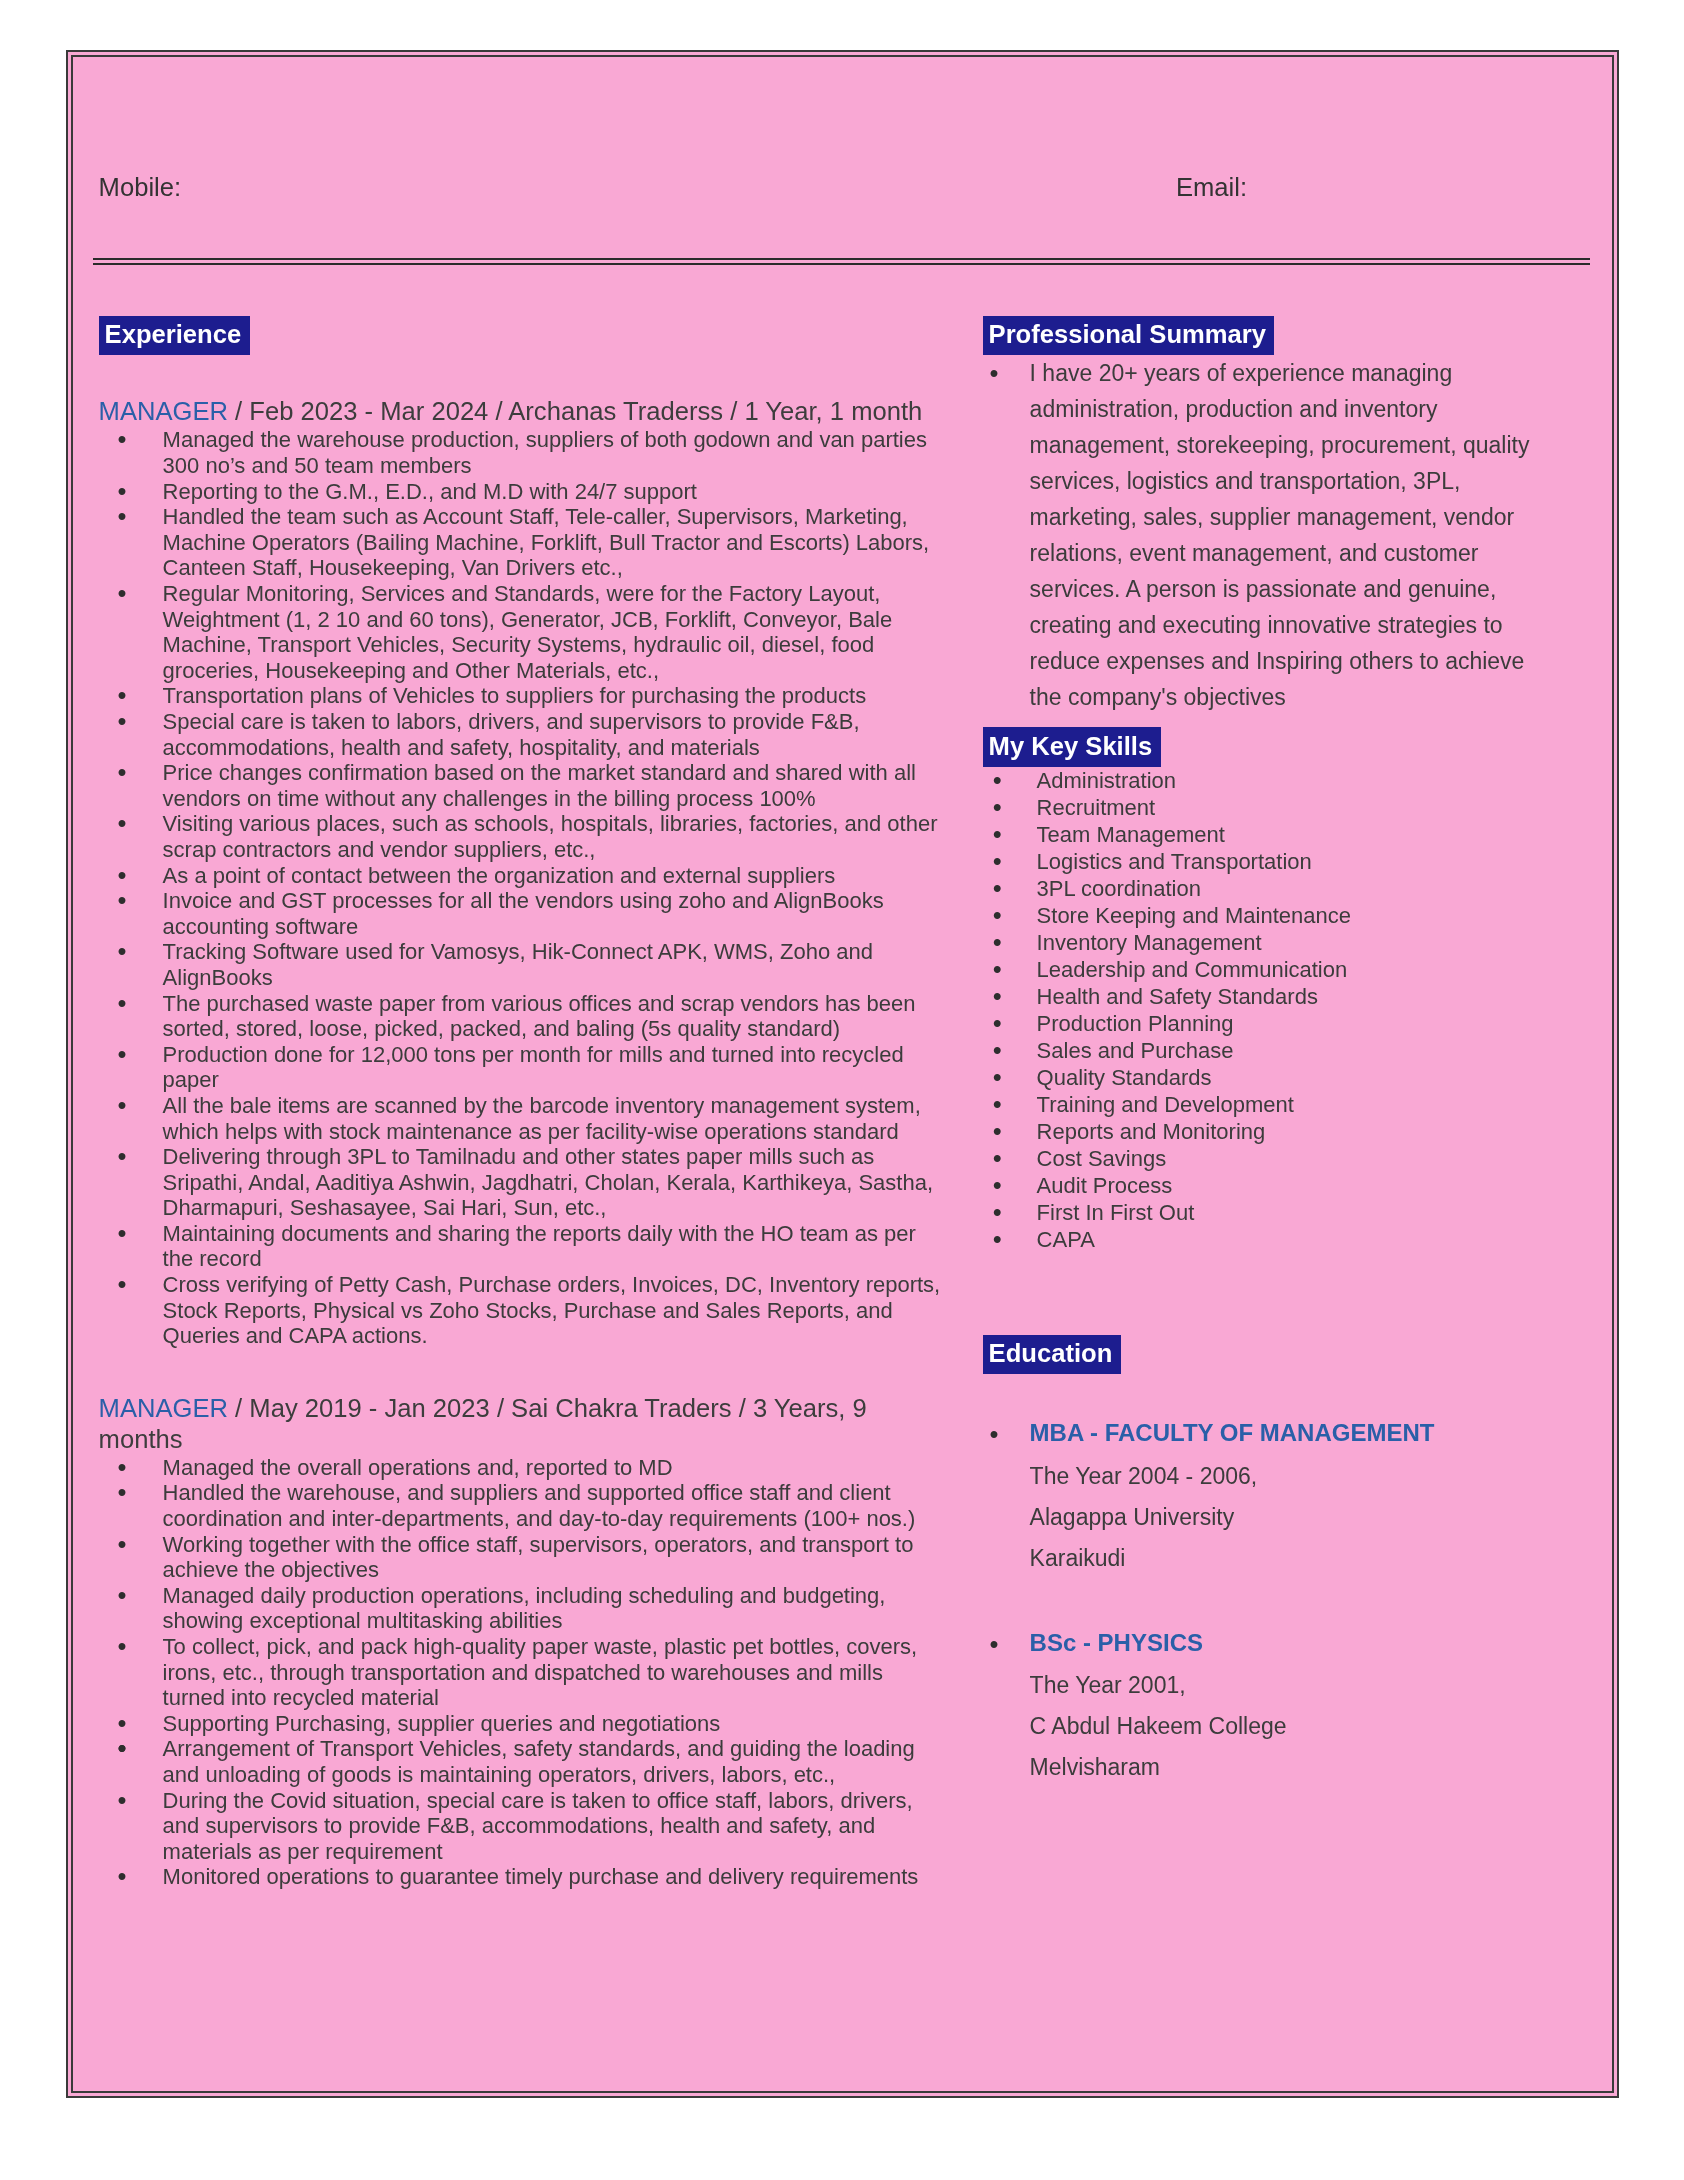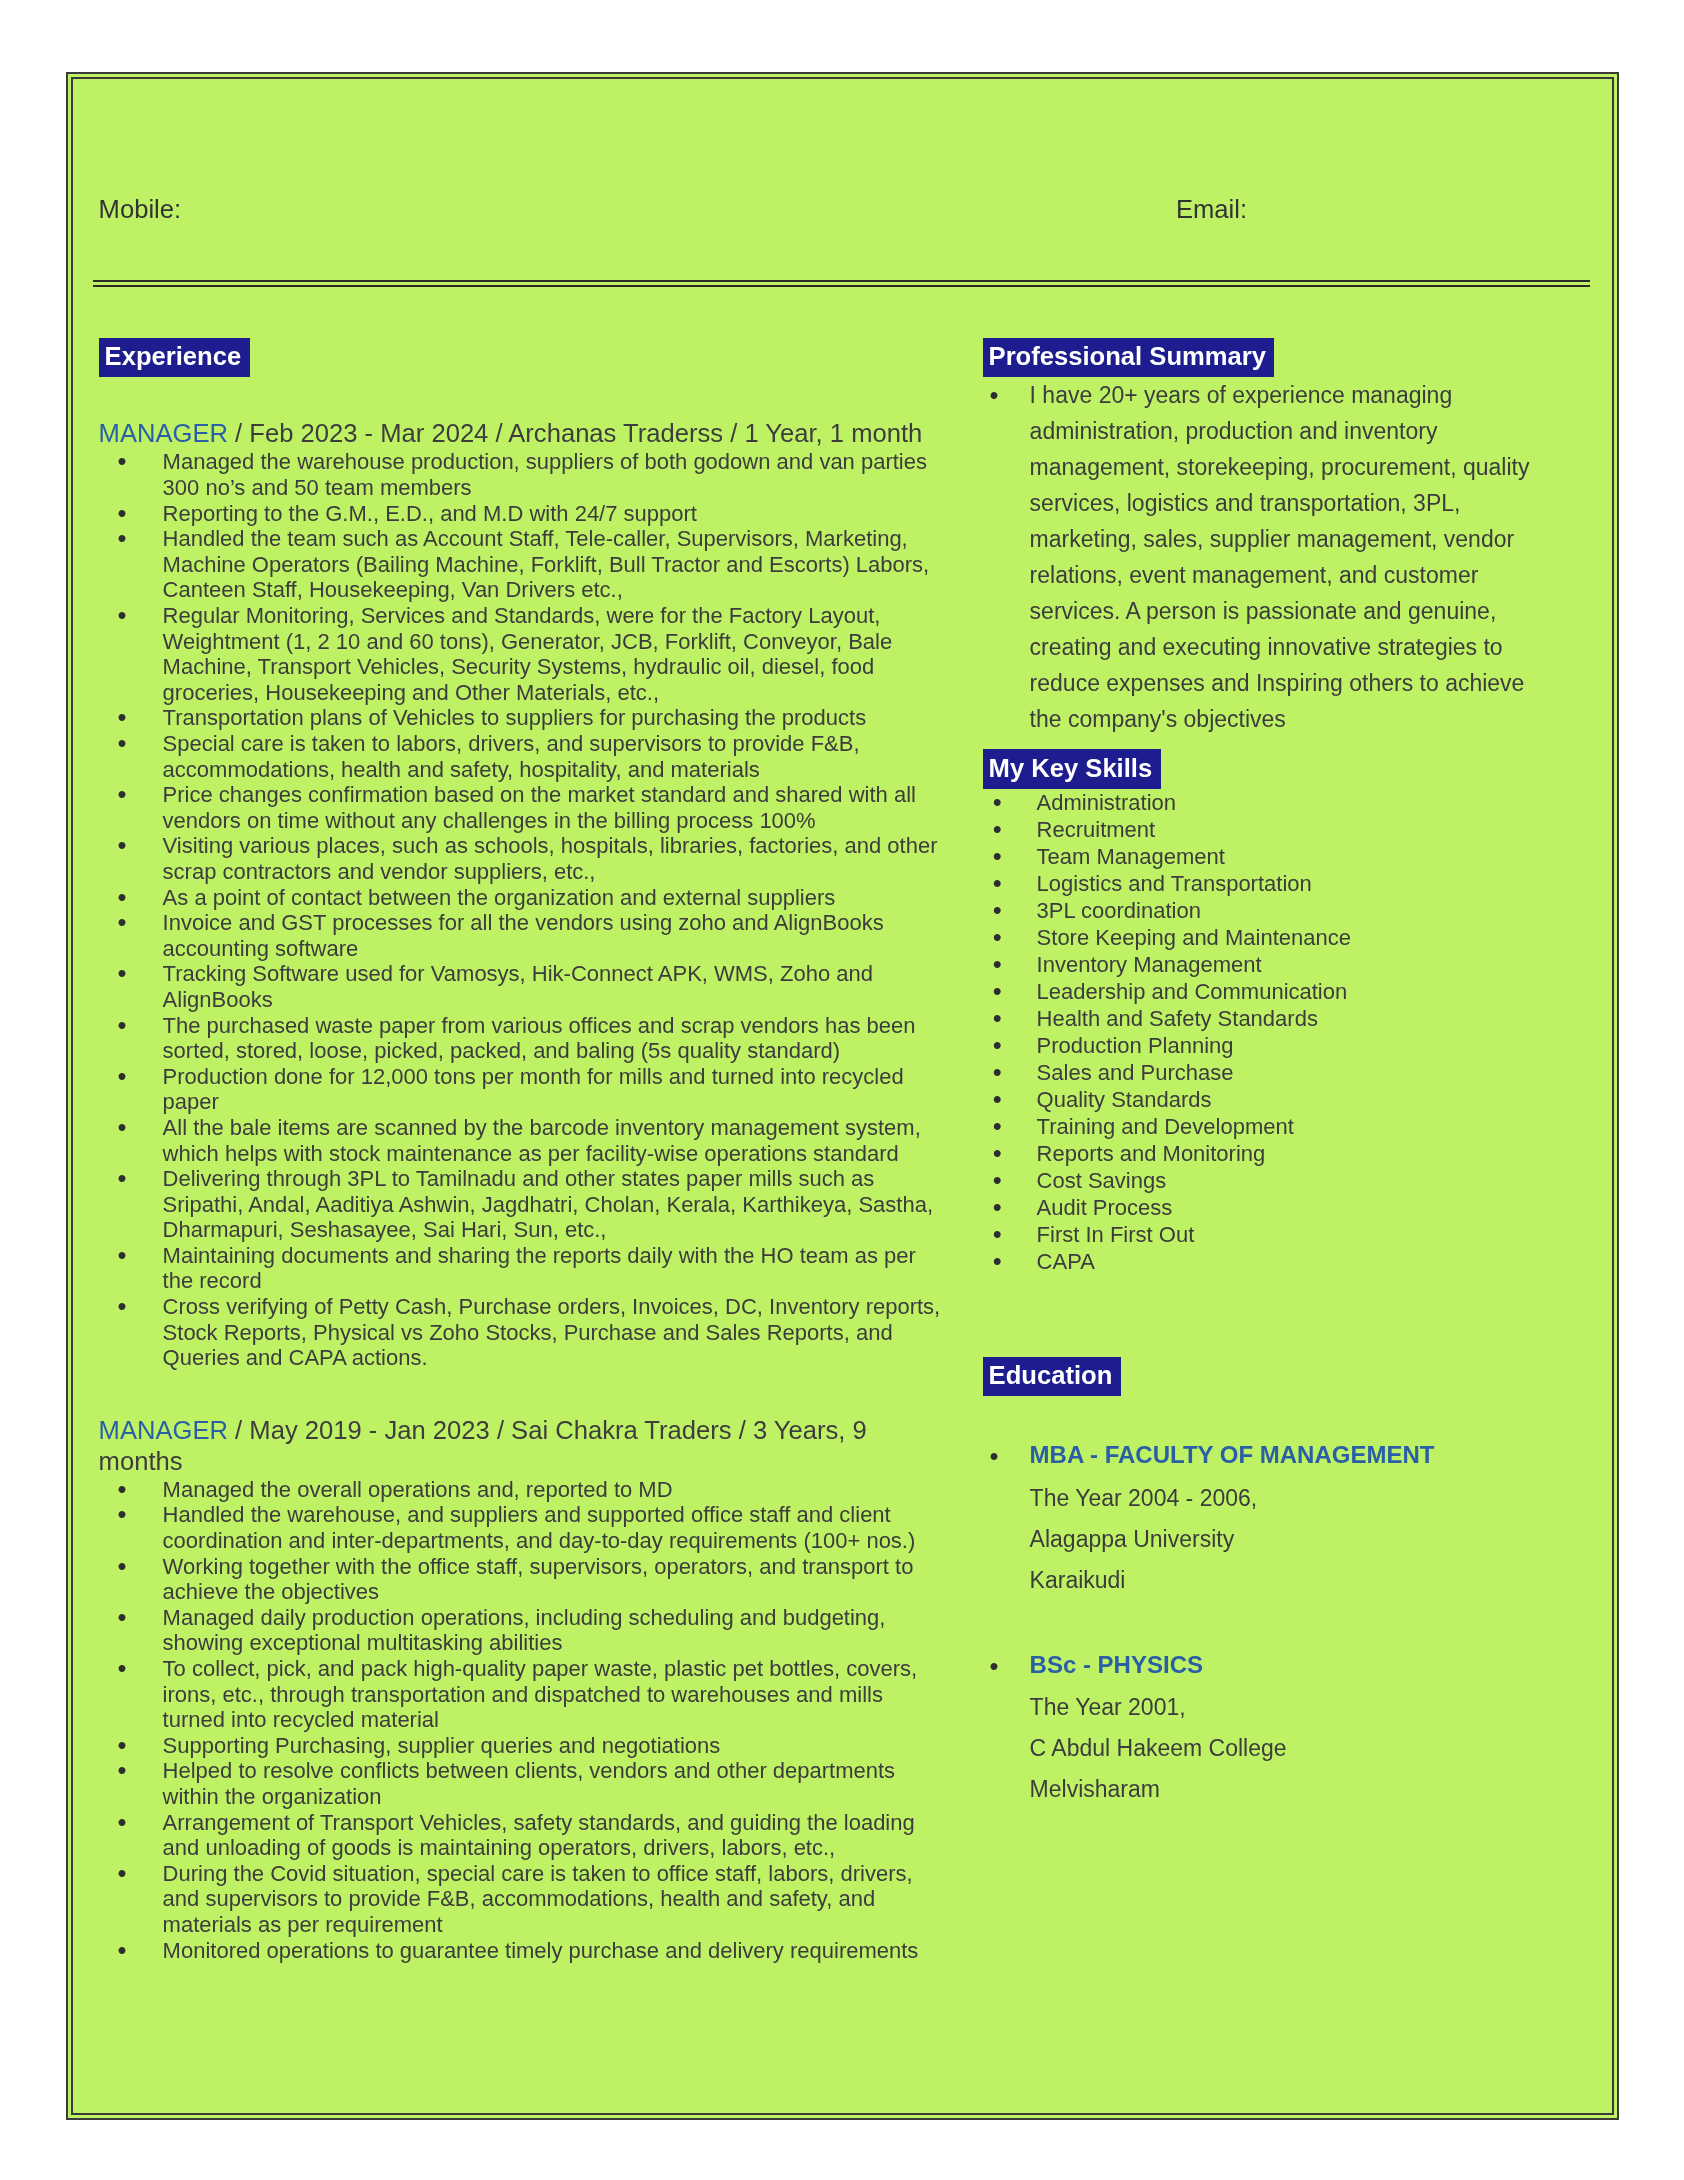--- a/index.html
+++ b/index.html
@@ -5,25 +5,25 @@
   html,body{margin:0;padding:0;}
   body{
     width:1685px;height:2181px;
     background:#ffffff;
     font-family:"Liberation Sans","DejaVu Sans",sans-serif;
     position:relative;
     overflow:hidden;
     color:var(--body-text,#3c3c3c);
   }
   .frame{
-    position:absolute;left:66px;top:72px;
+    position:absolute;left:66px;top:50px;
     width:1553px;height:2048px;
     box-sizing:border-box;
     border:7.7px double #3a3a3a;
-    background:#bef264;
+    background:#f9a8d4;
   }
   .inner{padding:0 31px 0 25.6px;}
   .contact-row{
     margin-top:116px;
     display:flex;justify-content:space-between;
     padding-right:334px;
     font-size:25.6px;color:#333333;
   }
   .separator{
     margin-top:56px;
@@ -119,21 +119,21 @@
               </div>
               <div class="job">
                 <div class="job-heading"><span class="job-title">MANAGER</span><span class="job-meta"> / May 2019 - Jan 2023 / Sai Chakra Traders / 3 Years, 9 months</span></div>
                 <ul class="bullets job-bullets">
                   <li><span class="bullet">•</span><span class="li-text">Managed the overall operations and, reported to MD</span></li>
                   <li><span class="bullet">•</span><span class="li-text">Handled the warehouse, and suppliers and supported office staff and client coordination and inter-departments, and day-to-day requirements (100+ nos.)</span></li>
                   <li><span class="bullet">•</span><span class="li-text">Working together with the office staff, supervisors, operators, and transport to achieve the objectives</span></li>
                   <li><span class="bullet">•</span><span class="li-text">Managed daily production operations, including scheduling and budgeting, showing exceptional multitasking abilities</span></li>
                   <li><span class="bullet">•</span><span class="li-text">To collect, pick, and pack high-quality paper waste, plastic pet bottles, covers, irons, etc., through transportation and dispatched to warehouses and mills turned into recycled material</span></li>
                   <li><span class="bullet">•</span><span class="li-text">Supporting Purchasing, supplier queries and negotiations</span></li>
-                  <li><span class="bullet">•</span><span class="li-text">Helped to resolve conflicts between clients, vendors and other departments within the organization</span></li>
+                  <li><span class="bullet">•</span></li>
                   <li><span class="bullet">•</span><span class="li-text">Arrangement of Transport Vehicles, safety standards, and guiding the loading and unloading of goods is maintaining operators, drivers, labors, etc.,</span></li>
                   <li><span class="bullet">•</span><span class="li-text">During the Covid situation, special care is taken to office staff, labors, drivers, and supervisors to provide F&amp;B, accommodations, health and safety, and materials as per requirement</span></li>
                   <li><span class="bullet">•</span><span class="li-text">Monitored operations to guarantee timely purchase and delivery requirements</span></li>
                 </ul>
               </div>
             </div>
         </div>
 
         <div class="col-right">
           <div>

